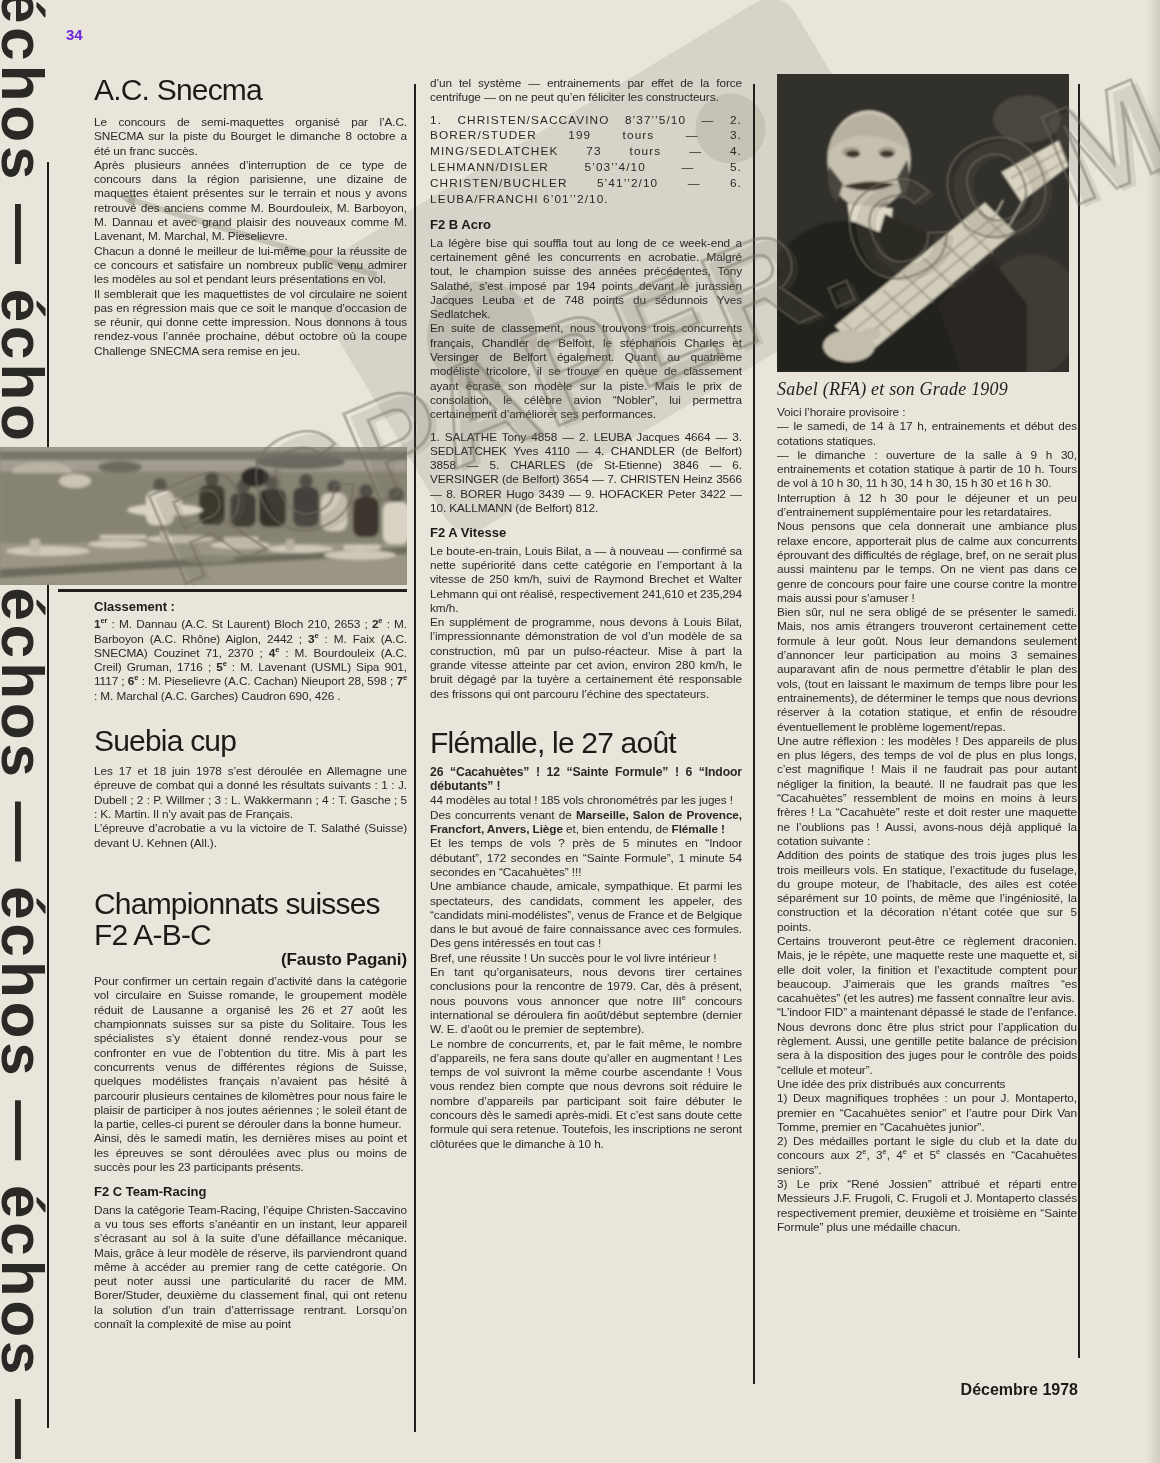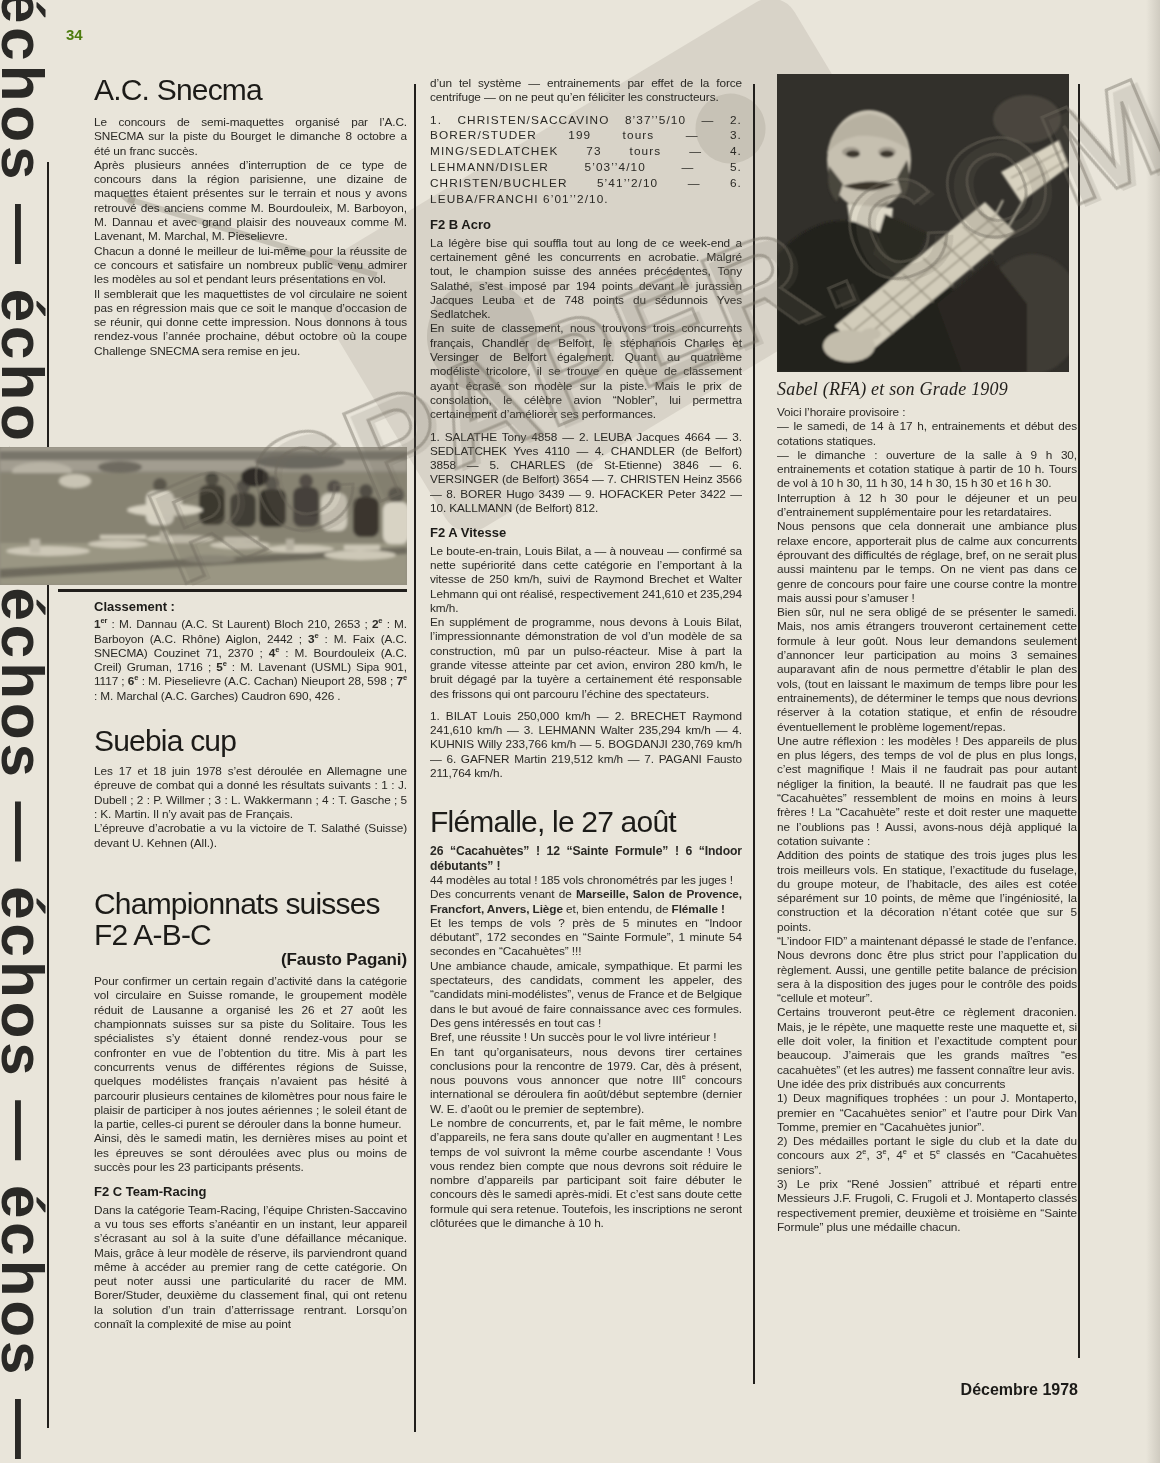--- a/index.html
+++ b/index.html
@@ -1,20 +1,20 @@
 <!DOCTYPE html>
 <html><head>
 <meta charset="utf-8">
 <style>
   html,body{margin:0;padding:0;background:#a8a49a;}
   .page{position:relative;width:1160px;height:1463px;background:#e9e5da;overflow:hidden;
         font-family:"Liberation Sans",sans-serif;color:#2a2925;}
   .page::after{content:"";position:absolute;right:0;top:0;width:14px;height:100%;
         background:linear-gradient(to left,rgba(90,85,75,.18),rgba(90,85,75,0));pointer-events:none;}
-  .pagenum{position:absolute;left:66px;top:26px;font-size:15px;font-weight:700;color:#4d7c0f;}
+  .pagenum{position:absolute;left:66px;top:26px;font-size:15px;font-weight:700;color:#6d28d9;}
   .sidebar-text{position:absolute;left:57px;top:-10px;transform-origin:0 0;transform:rotate(90deg);
         white-space:nowrap;font-size:60px;font-weight:700;letter-spacing:4px;color:#2a2926;z-index:3;}
   .vrule{position:absolute;width:2px;background:#211f1c;z-index:4;}
   .hrule{position:absolute;height:3px;background:#211f1c;z-index:21;}
   .col{position:absolute;z-index:10;overflow:hidden;}
   p{margin:0;font-size:11.8px;line-height:14.3px;text-align:justify;letter-spacing:-0.1px;color:#2a2925;}
   .headline{margin:0;font-size:30px;line-height:31px;font-weight:400;letter-spacing:-0.8px;color:#1c1b18;}
   .subhead{margin:11px 0 3px;font-size:13px;font-weight:700;color:#1c1b18;letter-spacing:0;}
   .byline{margin:3px 0 7px;font-size:17px;font-weight:700;text-align:right;color:#1c1b18;}
   .results{margin:8px 0;}
@@ -158,21 +158,20 @@
     <p class="results spaced">1. CHRISTEN/SACCAVINO 8’37’’5/10 — 2. BORER/STUDER 199 tours — 3. MING/SEDLATCHEK 73 tours — 4. LEHMANN/DISLER 5’03’’4/10 — 5. CHRISTEN/BUCHLER 5’41’’2/10 — 6. LEUBA/FRANCHI 6’01’’2/10.</p>
 
     <p class="subhead">F2 B Acro</p>
     <p>La légère bise qui souffla tout au long de ce week-end a certainement gêné les concurrents en acrobatie. Malgré tout, le champion suisse des années précédentes, Tony Salathé, s’est imposé par 194 points devant le jurassien Jacques Leuba et de 748 points du sédunnois Yves Sedlatchek.</p>
     <p>En suite de classement, nous trouvons trois concurrents français, Chandler de Belfort, le stéphanois Charles et Versinger de Belfort également. Quant au quatrième modéliste tricolore, il se trouve en queue de classement ayant écrasé son modèle sur la piste. Mais le prix de consolation, le célèbre avion “Nobler”, lui permettra certainement d’améliorer ses performances.</p>
     <p class="results">1. SALATHE Tony 4858 — 2. LEUBA Jacques 4664 — 3. SEDLATCHEK Yves 4110 — 4. CHANDLER (de Belfort) 3858 — 5. CHARLES (de St-Etienne) 3846 — 6. VERSINGER (de Belfort) 3654 — 7. CHRISTEN Heinz 3566 — 8. BORER Hugo 3439 — 9. HOFACKER Peter 3422 — 10. KALLMANN (de Belfort) 812.</p>
 
     <p class="subhead">F2 A Vitesse</p>
     <p>Le boute-en-train, Louis Bilat, a — à nouveau — confirmé sa nette supériorité dans cette catégorie en l’emportant à la vitesse de 250 km/h, suivi de Raymond Brechet et Walter Lehmann qui ont réalisé, respectivement 241,610 et 235,294 km/h.</p>
     <p>En supplément de programme, nous devons à Louis Bilat, l’impressionnante démonstration de vol d’un modèle de sa construction, mû par un pulso-réacteur. Mise à part la grande vitesse atteinte par cet avion, environ 280 km/h, le bruit dégagé par la tuyère a certainement été responsable des frissons qui ont parcouru l’échine des spectateurs.</p>
-    <p class="results">1. BILAT Louis 250,000 km/h — 2. BRECHET Raymond 241,610 km/h — 3. LEHMANN Walter 235,294 km/h — 4. KUHNIS Willy 233,766 km/h — 5. BOGDANJI 230,769 km/h — 6. GAFNER Martin 219,512 km/h — 7. PAGANI Fausto 211,764 km/h.</p>
 
     <h1 class="headline" style="margin-top:26px">Flémalle, le 27 août</h1>
     <div style="height:7px"></div>
     <p class="lead-bold">26 “Cacahuètes” ! 12 “Sainte Formule” ! 6 “Indoor débutants” !</p>
     <p>44 modèles au total ! 185 vols chronométrés par les juges !</p>
     <p><span>Des concurrents venant de </span><span class="b">Marseille, Salon de Provence, Francfort, Anvers, Liège</span><span> et, bien entendu, de </span><span class="b">Flémalle !</span></p>
     <p>Et les temps de vols ? près de 5 minutes en “Indoor débutant”, 172 secondes en “Sainte Formule”, 1 minute 54 secondes en “Cacahuètes” !!!</p>
     <p>Une ambiance chaude, amicale, sympathique. Et parmi les spectateurs, des candidats, comment les appeler, des “candidats mini-modélistes”, venus de France et de Belgique dans le but avoué de faire connaissance avec ces formules. Des gens intéressés en tout cas !</p>
     <p>Bref, une réussite ! Un succès pour le vol livre intérieur !</p>
     <p><span>En tant qu’organisateurs, nous devons tirer certaines conclusions pour la rencontre de 1979. Car, dès à présent, nous pouvons vous annoncer que notre III</span><sup>e</sup><span> concours international se déroulera fin août/début septembre (dernier W. E. d’août ou le premier de septembre).</span></p>
@@ -240,22 +239,22 @@
     <figcaption class="caption">Sabel (RFA) et son Grade 1909</figcaption>
 
     <p>Voici l’horaire provisoire :</p>
     <p>— le samedi, de 14 à 17 h, entrainements et début des cotations statiques.</p>
     <p>— le dimanche : ouverture de la salle à 9 h 30, entrainements et cotation statique à partir de 10 h. Tours de vol à 10 h 30, 11 h 30, 14 h 30, 15 h 30 et 16 h 30.</p>
     <p>Interruption à 12 h 30 pour le déjeuner et un peu d’entrainement supplémentaire pour les retardataires.</p>
     <p>Nous pensons que cela donnerait une ambiance plus relaxe encore, apporterait plus de calme aux concurrents éprouvant des difficultés de réglage, bref, on ne serait plus aussi maintenu par le temps. On ne vient pas dans ce genre de concours pour faire une course contre la montre mais aussi pour s’amuser !</p>
     <p>Bien sûr, nul ne sera obligé de se présenter le samedi. Mais, nos amis étrangers trouveront certainement cette formule à leur goût. Nous leur demandons seulement d’annoncer leur participation au moins 3 semaines auparavant afin de nous permettre d’établir le plan des vols, (tout en laissant le maximum de temps libre pour les entrainements), de déterminer le temps que nous devrions réserver à la cotation statique, et enfin de résoudre éventuellement le problème logement/repas.</p>
     <p>Une autre réflexion : les modèles ! Des appareils de plus en plus légers, des temps de vol de plus en plus longs, c’est magnifique ! Mais il ne faudrait pas pour autant négliger la finition, la beauté. Il ne faudrait pas que les “Cacahuètes” ressemblent de moins en moins à leurs frères ! La “Cacahuète” reste et doit rester une maquette ne l’oublions pas ! Aussi, avons-nous déjà appliqué la cotation suivante :</p>
     <p>Addition des points de statique des trois juges plus les trois meilleurs vols. En statique, l’exactitude du fuselage, du groupe moteur, de l’habitacle, des ailes est cotée séparément sur 10 points, de même que l’ingéniosité, la construction et la décoration n’étant cotée que sur 5 points.</p>
+    <p>Certains trouveront peut-être ce règlement draconien. Mais, je le répète, une maquette reste une maquette et, si elle doit voler, la finition et l’exactitude comptent pour beaucoup. J’aimerais que les grands maîtres “es cacahuètes” (et les autres) me fassent connaître leur avis.</p>
     <p>“L’indoor FID” a maintenant dépassé le stade de l’enfance. Nous devrons donc être plus strict pour l’application du règlement. Aussi, une gentille petite balance de précision sera à la disposition des juges pour le contrôle des poids “cellule et moteur”.</p>
-    <p>Certains trouveront peut-être ce règlement draconien. Mais, je le répète, une maquette reste une maquette et, si elle doit voler, la finition et l’exactitude comptent pour beaucoup. J’aimerais que les grands maîtres “es cacahuètes” (et les autres) me fassent connaître leur avis.</p>
     <p>Une idée des prix distribués aux concurrents</p>
     <p>1) Deux magnifiques trophées : un pour J. Montaperto, premier en “Cacahuètes senior” et l’autre pour Dirk Van Tomme, premier en “Cacahuètes junior”.</p>
     <p><span>2) Des médailles portant le sigle du club et la date du concours aux 2</span><sup>e</sup><span>, 3</span><sup>e</sup><span>, 4</span><sup>e</sup><span> et 5</span><sup>e</sup><span> classés en “Cacahuètes seniors”.</span></p>
     <p>3) Le prix “René Jossien” attribué et réparti entre Messieurs J.F. Frugoli, C. Frugoli et J. Montaperto classés respectivement premier, deuxième et troisième en “Sainte Formule” plus une médaille chacun.</p>
   </section>
 
   <div class="footer">Décembre 1978</div>
 
   <div class="wm-text">RCPAPER.COM</div>
 </div>

